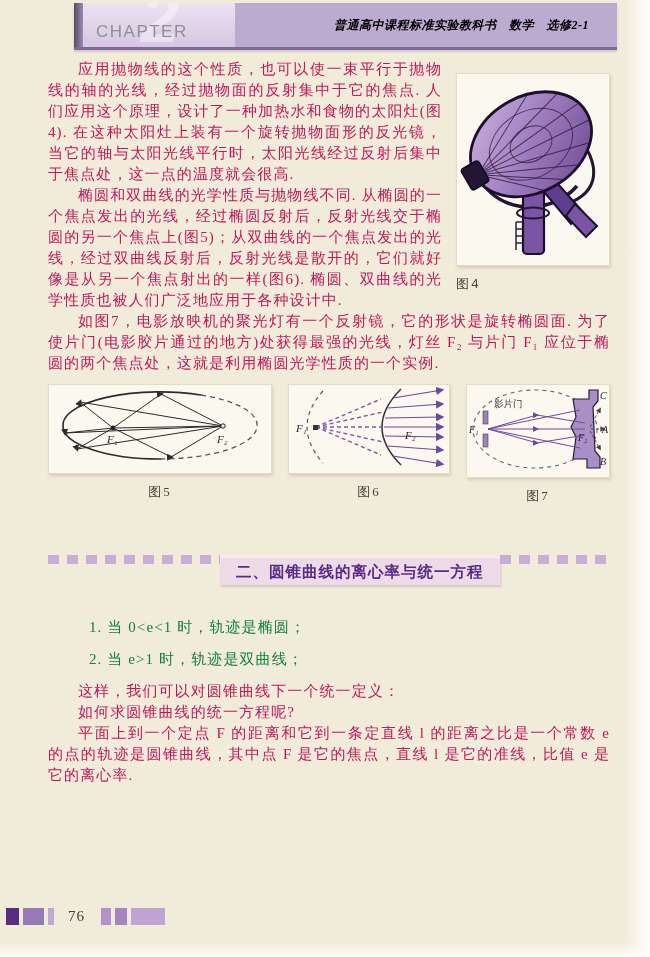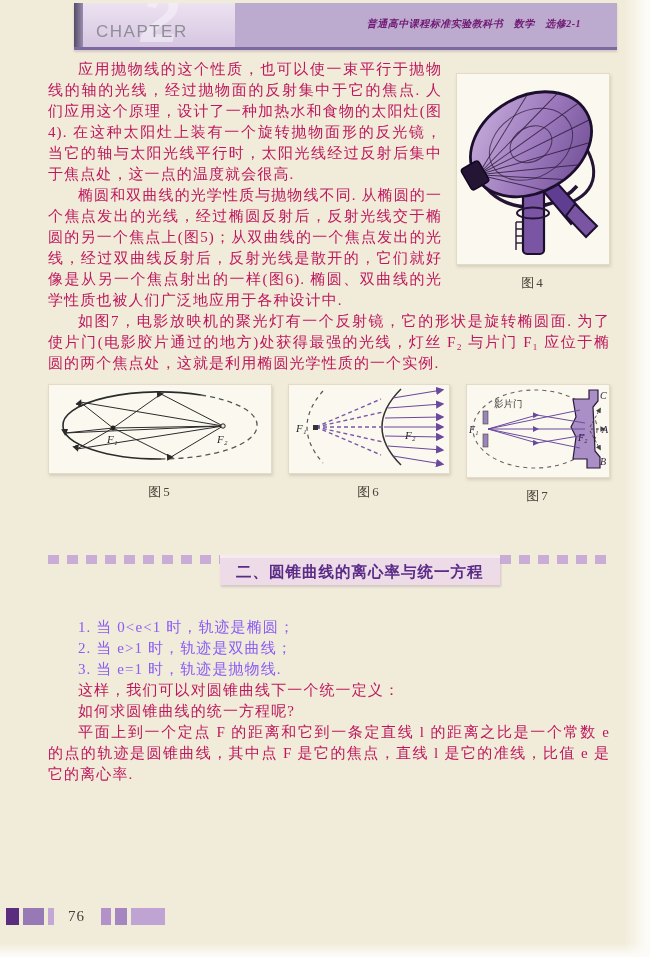--- a/index.html
+++ b/index.html
@@ -16,32 +16,32 @@
   .band{position:absolute;left:74px;top:3px;width:543px;height:44px;background:#bcabce;
         border-bottom:3px solid #7e68a0;box-shadow:0 2px 2px rgba(120,100,140,.25);}
   .spine{position:absolute;left:0;top:0;width:9px;height:100%;
          background:linear-gradient(90deg,#544d66,#9a8cb0);}
   .chapter-box{position:absolute;left:9px;top:0;width:152px;height:100%;overflow:hidden;
                background:linear-gradient(#ece2f1,#d6c6e1);}
   .chapter-num{position:absolute;left:58px;top:-24px;font-size:68px;font-weight:bold;font-style:italic;
                color:rgba(248,244,252,.55);font-family:"Liberation Sans",sans-serif;}
   .chapter-label{position:absolute;left:13px;bottom:5px;font-family:"Liberation Sans",sans-serif;
                  font-size:17px;letter-spacing:1.5px;color:#8e8e96;}
-  .book-title{position:absolute;right:36px;top:14px;font-size:10px;font-weight:bold;font-style:italic;
-              color:#701a75;letter-spacing:.5px;}
+  .book-title{position:absolute;right:28px;top:14px;font-size:12px;font-weight:bold;font-style:italic;
+              color:#000000;letter-spacing:.5px;}
 
   
   .main{position:absolute;top:49px;left:0;width:650px;padding:10px 40px 0 48px;box-sizing:border-box;}
   .para{margin:0;font-size:15px;line-height:21px;letter-spacing:1.1px;color:#be185d;
         text-indent:2em;text-align:justify;}
-  .list-item{margin:0;font-size:15px;line-height:21px;letter-spacing:1.1px;color:#8b5cf6;
+  .list-item{margin:11px;font-size:15px;line-height:21px;letter-spacing:1.1px;color:#15803d;
         padding-left:2em;text-align:justify;}
 
   
-  .fig4-float{float:right;width:154px;margin:14px 0 16px 14px;text-align:center;}
+  .fig4-float{float:right;width:154px;margin:14px 0 16px 14px;text-align:left;font-family:Liberation Mono, monospace;}
   .fig-box{background:#fbf8ef;border:1px solid #e3dbc6;box-shadow:1px 2px 3px rgba(90,80,60,.18);}
   .fig-caption{margin-top:9px;font-size:13px;color:#4a443c;letter-spacing:2px;}
 
   
   .fig-row{display:flex;justify-content:space-between;align-items:flex-start;
            margin-top:10px;clear:none;}
   .fig{display:flex;flex-direction:column;align-items:center;}
   .fig .fig-box{padding:0;}
 
   svg text{font-family:"Liberation Serif","DejaVu Serif",serif;}
@@ -236,21 +236,20 @@
 
     <div class="heading-row">
       <div class="dashes dash-left"></div>
       <div class="heading-box">二、圆锥曲线的离心率与统一方程</div>
       <div class="dashes dash-right"></div>
     </div>
 
     <div class="section-text">
       <p class="list-item">1. 当 0&lt;e&lt;1 时，轨迹是椭圆；</p>
       <p class="list-item">2. 当 e&gt;1 时，轨迹是双曲线；</p>
-      <p class="list-item">3. 当 e=1 时，轨迹是抛物线.</p>
       <p class="para">这样，我们可以对圆锥曲线下一个统一定义：</p>
       <p class="para">如何求圆锥曲线的统一方程呢?</p>
       <p class="para">平面上到一个定点 F 的距离和它到一条定直线 l 的距离之比是一个常数 e 的点的轨迹是圆锥曲线，其中点 F 是它的焦点，直线 l 是它的准线，比值 e 是它的离心率.</p>
     </div>
   </div>
 
   <div class="footer">
     <span class="sq" style="width:13px;background:#5a2d7e"></span>
     <span class="sq" style="width:21px;background:#9779b5"></span>
     <span class="sq" style="width:6px;background:#c3a8d6"></span>

